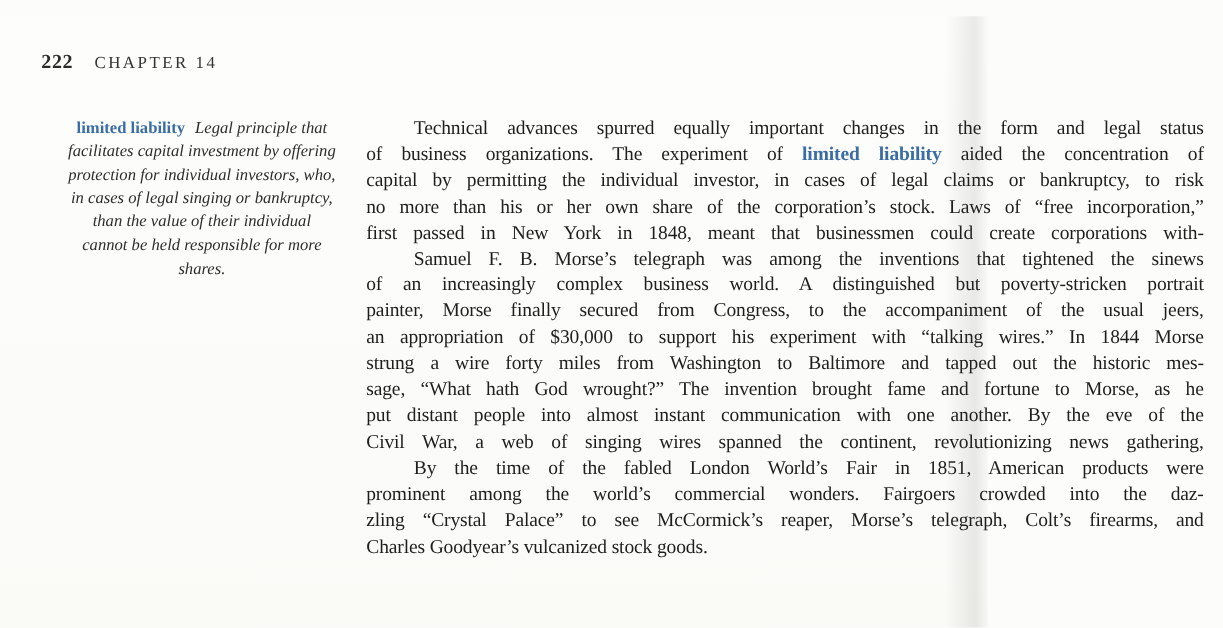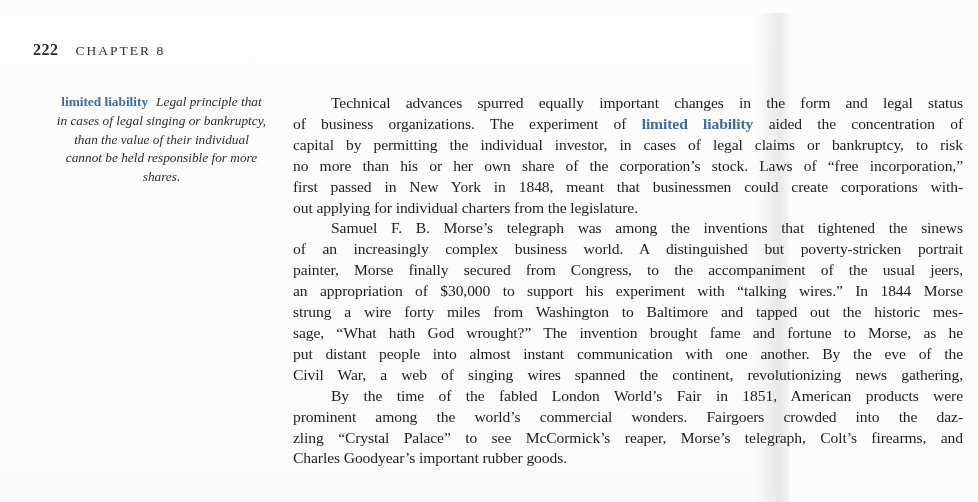--- a/index.html
+++ b/index.html
@@ -87,56 +87,57 @@
     padding-left: 38px;
   }
 </style>
 </head>
 <body>
 
 <div class="page">
 
   <div class="running-head">
     <span class="page-number">222</span>
-    <span class="chapter-title">CHAPTER 8</span>
+    <span class="chapter-title">CHAPTER 14</span>
   </div>
 
   <div class="margin-note">
     <div class="m-line">
       <span class="term">limited liability</span><span>Legal principle that</span>
     </div>
     <div>
+        <div class="m-line">facilitates capital investment by offering</div>
+        <div class="m-line">protection for individual investors, who,</div>
         <div class="m-line">in cases of legal singing or bankruptcy,</div>
         <div class="m-line">than the value of their individual</div>
         <div class="m-line">cannot be held responsible for more</div>
         <div class="m-line">shares.</div>
       </div>
   </div>
 
   <div class="main-column">
       <div class="para">
         <div class="line indent"><span>Technical advances spurred equally important changes in the form and legal status</span></div>
         <div class="line"><span>of business organizations. The experiment of </span><span class="term">limited liability</span><span> aided the concentration of</span></div>
         <div class="line"><span>capital by permitting the individual investor, in cases of legal claims or bankruptcy, to risk</span></div>
         <div class="line"><span>no more than his or her own share of the corporation’s stock. Laws of “free incorporation,”</span></div>
         <div class="line"><span>first passed in New York in 1848, meant that businessmen could create corporations with-</span></div>
-        <div class="line last"><span>out applying for individual charters from the legislature.</span></div>
       </div>
       <div class="para">
         <div class="line indent"><span>Samuel F. B. Morse’s telegraph was among the inventions that tightened the sinews</span></div>
         <div class="line"><span>of an increasingly complex business world. A distinguished but poverty-stricken portrait</span></div>
         <div class="line"><span>painter, Morse finally secured from Congress, to the accompaniment of the usual jeers,</span></div>
         <div class="line"><span>an appropriation of $30,000 to support his experiment with “talking wires.” In 1844 Morse</span></div>
         <div class="line"><span>strung a wire forty miles from Washington to Baltimore and tapped out the historic mes-</span></div>
         <div class="line"><span>sage, “What hath God wrought?” The invention brought fame and fortune to Morse, as he</span></div>
         <div class="line"><span>put distant people into almost instant communication with one another. By the eve of the</span></div>
         <div class="line"><span>Civil War, a web of singing wires spanned the continent, revolutionizing news gathering,</span></div>
       </div>
       <div class="para">
         <div class="line indent"><span>By the time of the fabled London World’s Fair in 1851, American products were</span></div>
         <div class="line"><span>prominent among the world’s commercial wonders. Fairgoers crowded into the daz-</span></div>
         <div class="line"><span>zling “Crystal Palace” to see McCormick’s reaper, Morse’s telegraph, Colt’s firearms, and</span></div>
-        <div class="line last"><span>Charles Goodyear’s important rubber goods.</span></div>
+        <div class="line last"><span>Charles Goodyear’s vulcanized stock goods.</span></div>
       </div>
     </div>
 
   <div class="edge-shade"></div>
 </div>
 
 </body></html>

